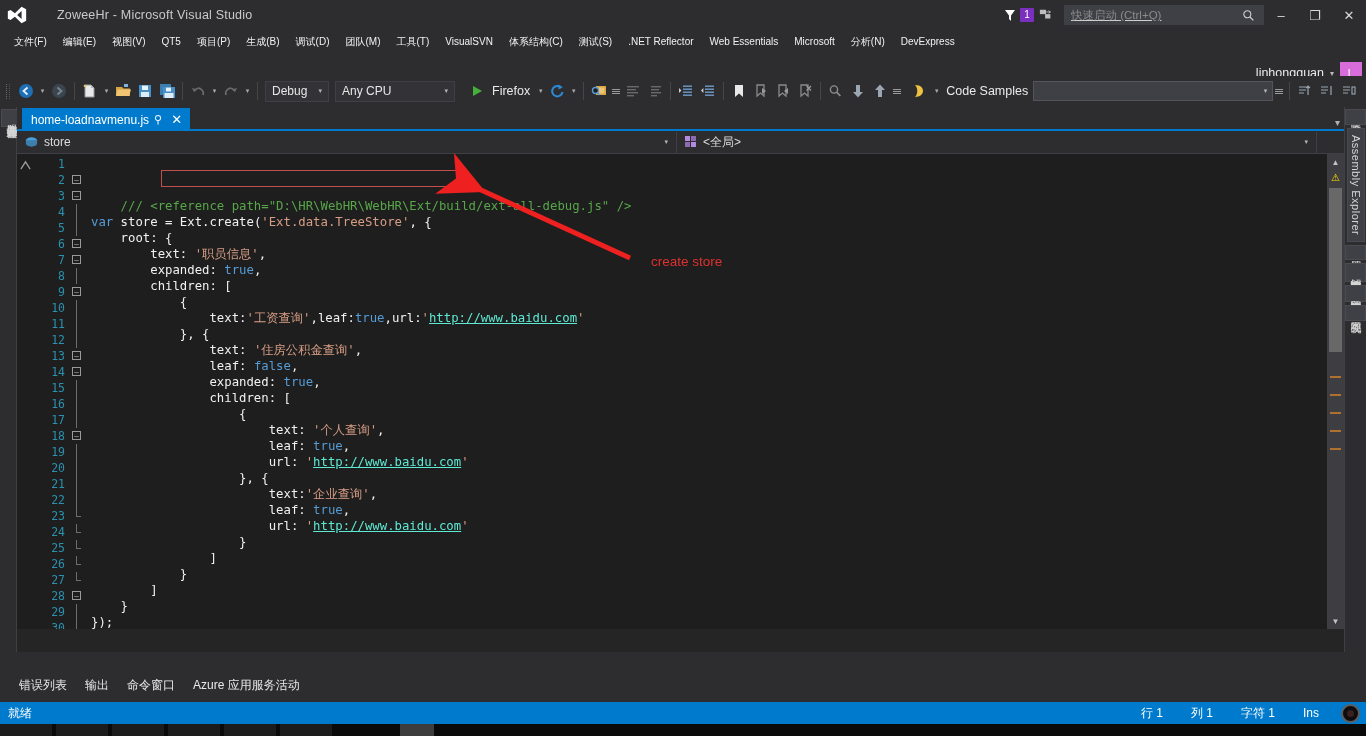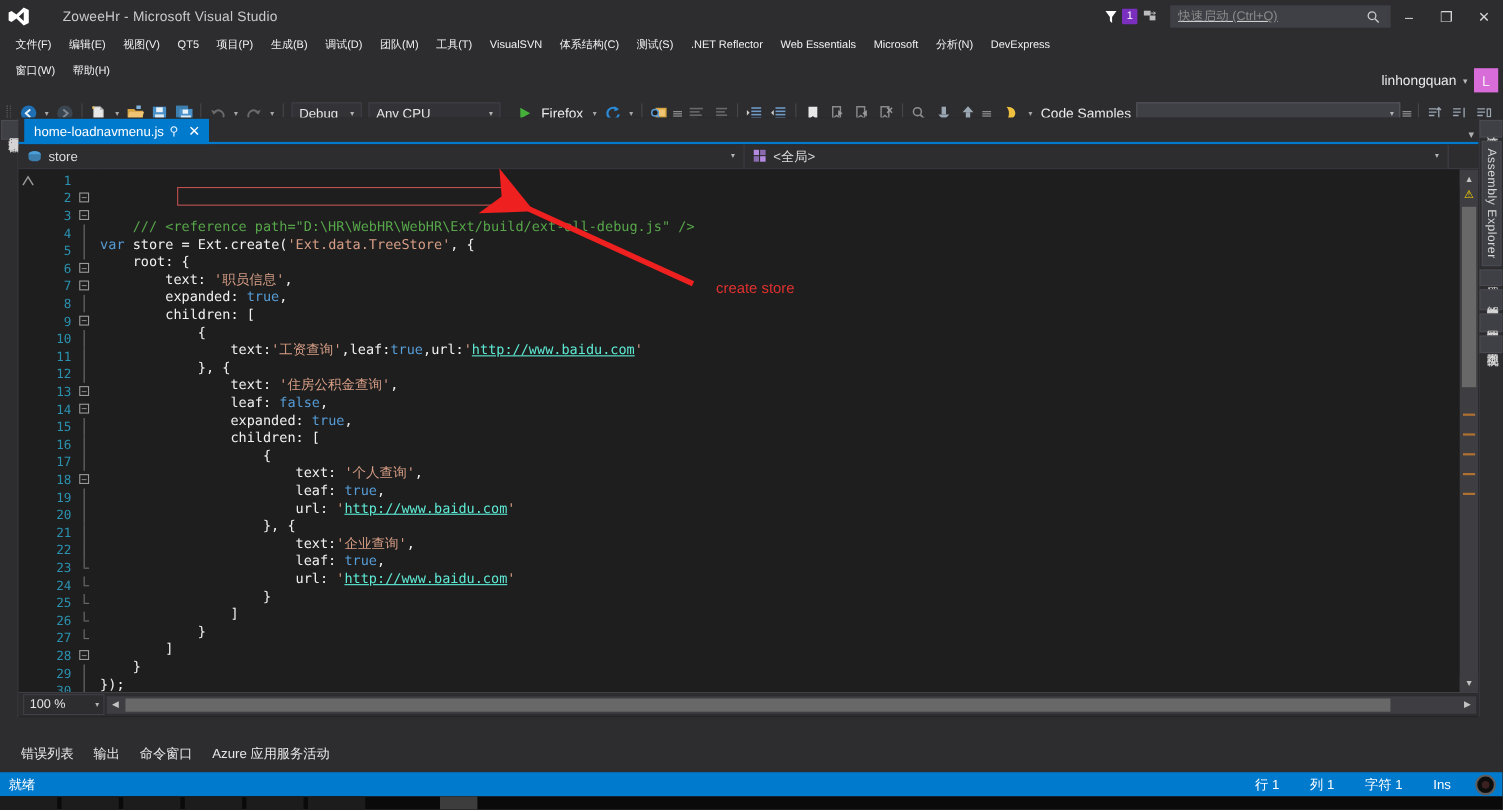--- a/index.html
+++ b/index.html
@@ -68,21 +68,21 @@
   }
   .user-name { font-size: 12.5px; color: #eaeaea; }
   .user-caret { font-size: 8px; color: #b9b9b9; margin: 0 6px 0 6px; }
   .avatar {
     width: 22px; height: 22px; background: #d86cd8; color: #f6e9f6;
     font-size: 13px; display: flex; align-items: center; justify-content: center;
   }
 
   
   .toolbar {
-    position: absolute; left: 0; top: 88px; width: 1366px; height: 30px;
+    position: absolute; left: 0; top: 76px; width: 1366px; height: 30px;
     background: #2d2d30; display: flex; align-items: center;
   }
   .grip { width: 8px; height: 18px; margin: 0 3px 0 4px; position: relative; }
   .grip::before {
     content: ''; position: absolute; left: 2px; top: 2px; width: 2px; height: 15px;
     border-left: 1px dotted #6a6a6a; border-right: 1px dotted #555;
   }
   .tb {
     min-width: 22px; height: 22px; display: flex; align-items: center; justify-content: center;
     position: relative;
@@ -327,24 +327,20 @@
       <div class="menu-item">团队(M)</div>
       <div class="menu-item">工具(T)</div>
       <div class="menu-item">VisualSVN</div>
       <div class="menu-item">体系结构(C)</div>
       <div class="menu-item">测试(S)</div>
       <div class="menu-item">.NET Reflector</div>
       <div class="menu-item">Web Essentials</div>
       <div class="menu-item">Microsoft</div>
       <div class="menu-item">分析(N)</div>
       <div class="menu-item">DevExpress</div>
-    </div>
-    <div class="menu-row">
-      <div class="menu-item">窗口(W)</div>
-      <div class="menu-item">帮助(H)</div>
     </div>
     <div class="user-area">
       <div class="user-name">linhongquan</div>
       <div class="user-caret">▾</div>
       <div class="avatar">L</div>
     </div>
   </div>
 
   <div class="toolbar">
     <div class="grip"></div>
@@ -775,31 +771,20 @@
           <div class="vs-mark" style="top:222px"></div>
           <div class="vs-mark" style="top:240px"></div>
           <div class="vs-mark" style="top:258px"></div>
           <div class="vs-mark" style="top:276px"></div>
           <div class="vs-mark" style="top:294px"></div>
         </div>
         <div class="vs-dn" style="position:absolute;bottom:0;left:0">▼</div>
       </div>
     </div>
 
-    <div class="hrow">
-      <div class="zoombox">
-        <span class="zv">100 %</span>
-        <span class="zc">▾</span>
-      </div>
-      <div class="hscroll">
-        <div class="hs-l">◀</div>
-        <div class="hs-thumb"></div>
-        <div class="hs-r">▶</div>
-      </div>
-    </div>
   </div>
 
   <div class="bottom-tabs">
     <div class="btab">错误列表</div>
     <div class="btab">输出</div>
     <div class="btab">命令窗口</div>
     <div class="btab">Azure 应用服务活动</div>
   </div>
 
   <div class="statusbar">

